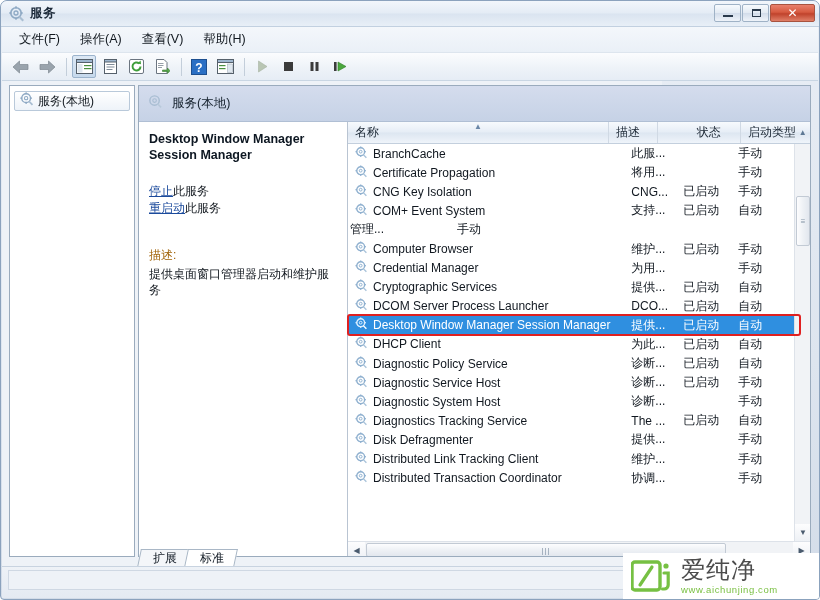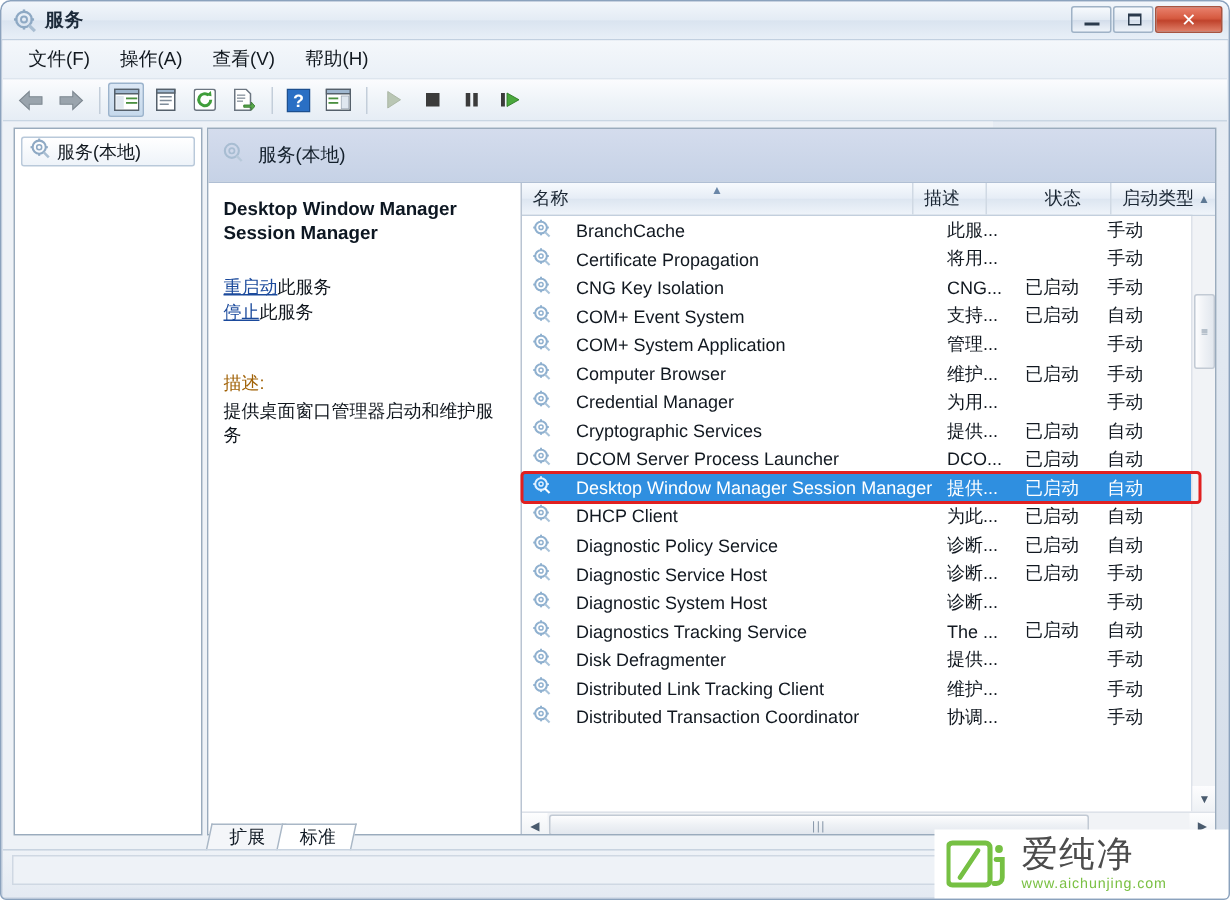--- a/index.html
+++ b/index.html
@@ -247,21 +247,21 @@
     font-size: 12px; color: #111820;
     cursor: default;
     position: relative;
   }
   .row.selected {
     background: #2f8fe0;
     color: #ffffff;
   }
   .cell-name {
     width: 282px;
-    display: flex; align-items: center; gap: 16px;
+    display: flex; align-items: center; gap: 5px;
     padding-left: 7px;
     white-space: nowrap; overflow: hidden;
   }
   .cell-desc { width: 52px; padding-left: 2px; white-space: nowrap; overflow: hidden;}
   .cell-state { width: 55px; padding-left: 2px; white-space: nowrap; overflow: hidden;}
   .cell-start { width: 58px; padding-left: 2px; white-space: nowrap; overflow: hidden;}
 
   
   .annot-box {
     position: absolute;
@@ -560,24 +560,24 @@
         </span>
         <span class="content-head-text">服务(本地)</span>
       </div>
 
       <div class="detail-pane">
         <div class="detail-title">Desktop Window Manager</div>
         <div class="detail-title">Session Manager</div>
 
         <div class="link-block">
           <div class="svc-link">
-            <span class="lk">重启动</span><span>此服务</span>
+            <span class="lk">停止</span><span>此服务</span>
           </div>
           <div class="svc-link">
-            <span class="lk">停止</span><span>此服务</span>
+            <span class="lk">重启动</span><span>此服务</span>
           </div>
         </div>
 
         <div class="desc-label">描述:</div>
         <div class="desc-text">提供桌面窗口管理器启动和维护服务</div>
       </div>
 
       <div class="list-pane">
 
         <div class="list-head">
@@ -660,32 +660,20 @@
                     <rect x="11.5" y="6.2" width="1.9" height="1.6" fill="#8fb0cf"></rect>
                     <path d="M10.8 10 L14.6 13.8 L13.4 15 L9.6 11.2 Z" fill="#a9c3da"></path>
                   </svg></span>
                 <span>COM+ Event System</span>
               </div>
               <div class="cell-desc">支持...</div>
               <div class="cell-state">已启动</div>
               <div class="cell-start">自动</div>
             </div>
             <div class="row">
-              <div class="cell-name">
-                <span><svg width="13" height="13" viewBox="0 0 16 16">
-                    <circle cx="7" cy="7" r="4.8" fill="none" stroke="#8fb0cf" stroke-width="1.7"></circle>
-                    <circle cx="7" cy="7" r="1.7" fill="none" stroke="#8fb0cf" stroke-width="1.2"></circle>
-                    <rect x="6.2" y="0.6" width="1.6" height="1.9" fill="#8fb0cf"></rect>
-                    <rect x="6.2" y="11.5" width="1.6" height="1.9" fill="#8fb0cf"></rect>
-                    <rect x="0.6" y="6.2" width="1.9" height="1.6" fill="#8fb0cf"></rect>
-                    <rect x="11.5" y="6.2" width="1.9" height="1.6" fill="#8fb0cf"></rect>
-                    <path d="M10.8 10 L14.6 13.8 L13.4 15 L9.6 11.2 Z" fill="#a9c3da"></path>
-                  </svg></span>
-                <span>COM+ System Application</span>
-              </div>
               <div class="cell-desc">管理...</div>
               <div class="cell-state"></div>
               <div class="cell-start">手动</div>
             </div>
             <div class="row">
               <div class="cell-name">
                 <span><svg width="13" height="13" viewBox="0 0 16 16">
                     <circle cx="7" cy="7" r="4.8" fill="none" stroke="#8fb0cf" stroke-width="1.7"></circle>
                     <circle cx="7" cy="7" r="1.7" fill="none" stroke="#8fb0cf" stroke-width="1.2"></circle>
                     <rect x="6.2" y="0.6" width="1.6" height="1.9" fill="#8fb0cf"></rect>

